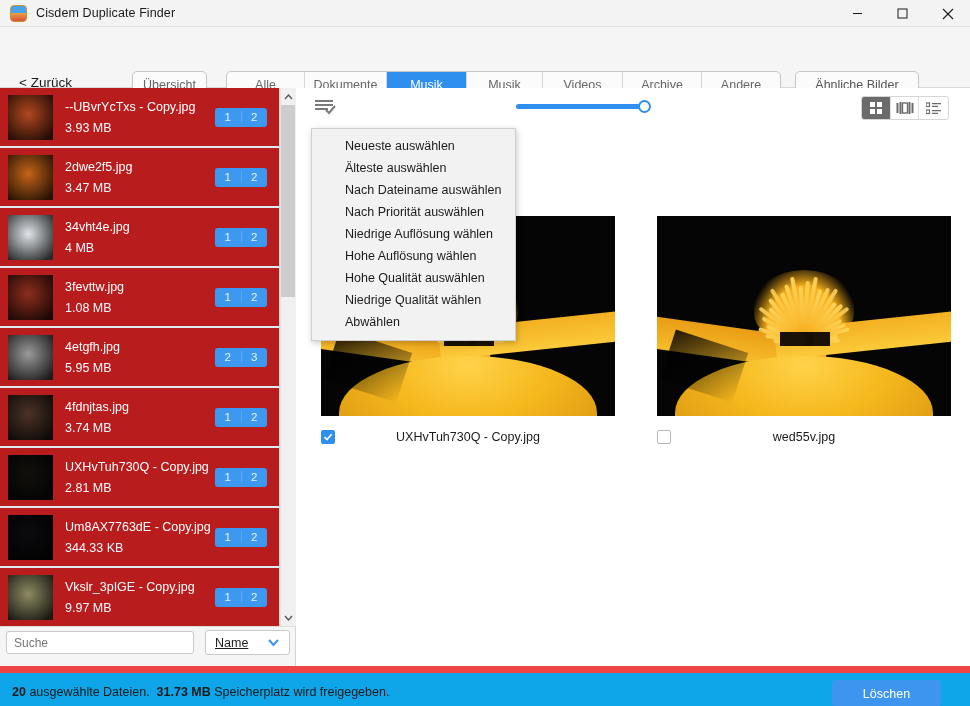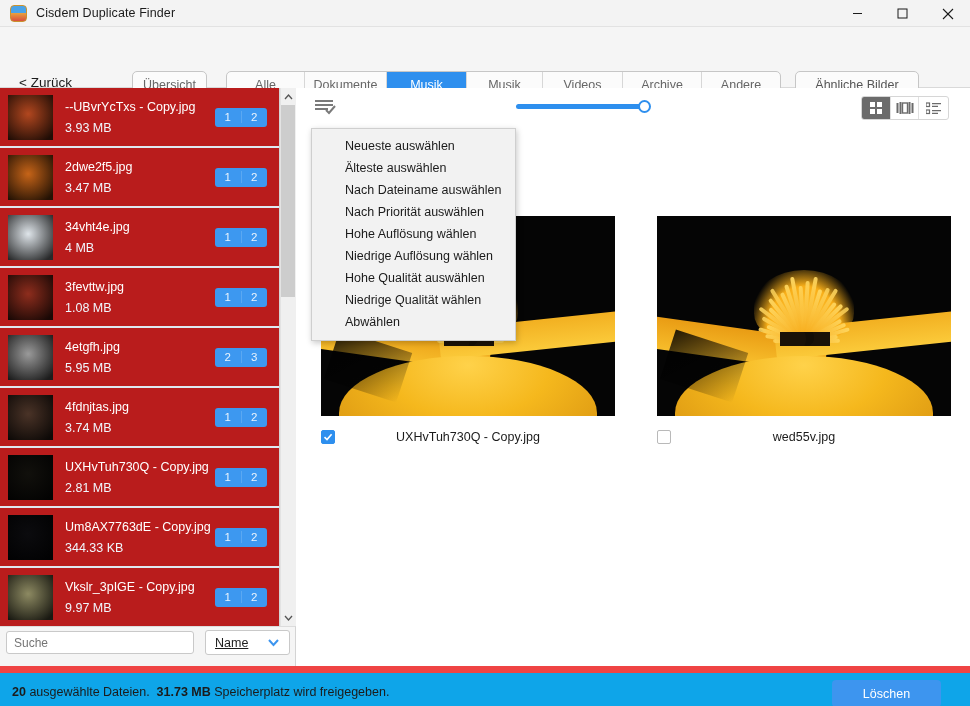--- a/index.html
+++ b/index.html
@@ -652,22 +652,22 @@
           </div>
         </div>
       </div>
   </div>
 
   <div class="menu" id="menu">
       <div class="mi">Neueste auswählen</div>
       <div class="mi">Älteste auswählen</div>
       <div class="mi">Nach Dateiname auswählen</div>
       <div class="mi">Nach Priorität auswählen</div>
+      <div class="mi">Niedrige Auflösung wählen</div>
       <div class="mi">Hohe Auflösung wählen</div>
-      <div class="mi">Niedrige Auflösung wählen</div>
       <div class="mi">Hohe Qualität auswählen</div>
       <div class="mi">Niedrige Qualität wählen</div>
       <div class="mi">Abwählen</div>
     </div>
 
   <div class="bottombar">
     <div class="status">
       <b>20</b>
       <span>ausgewählte Dateien.</span>
       &nbsp;<b>31.73 MB</b>

